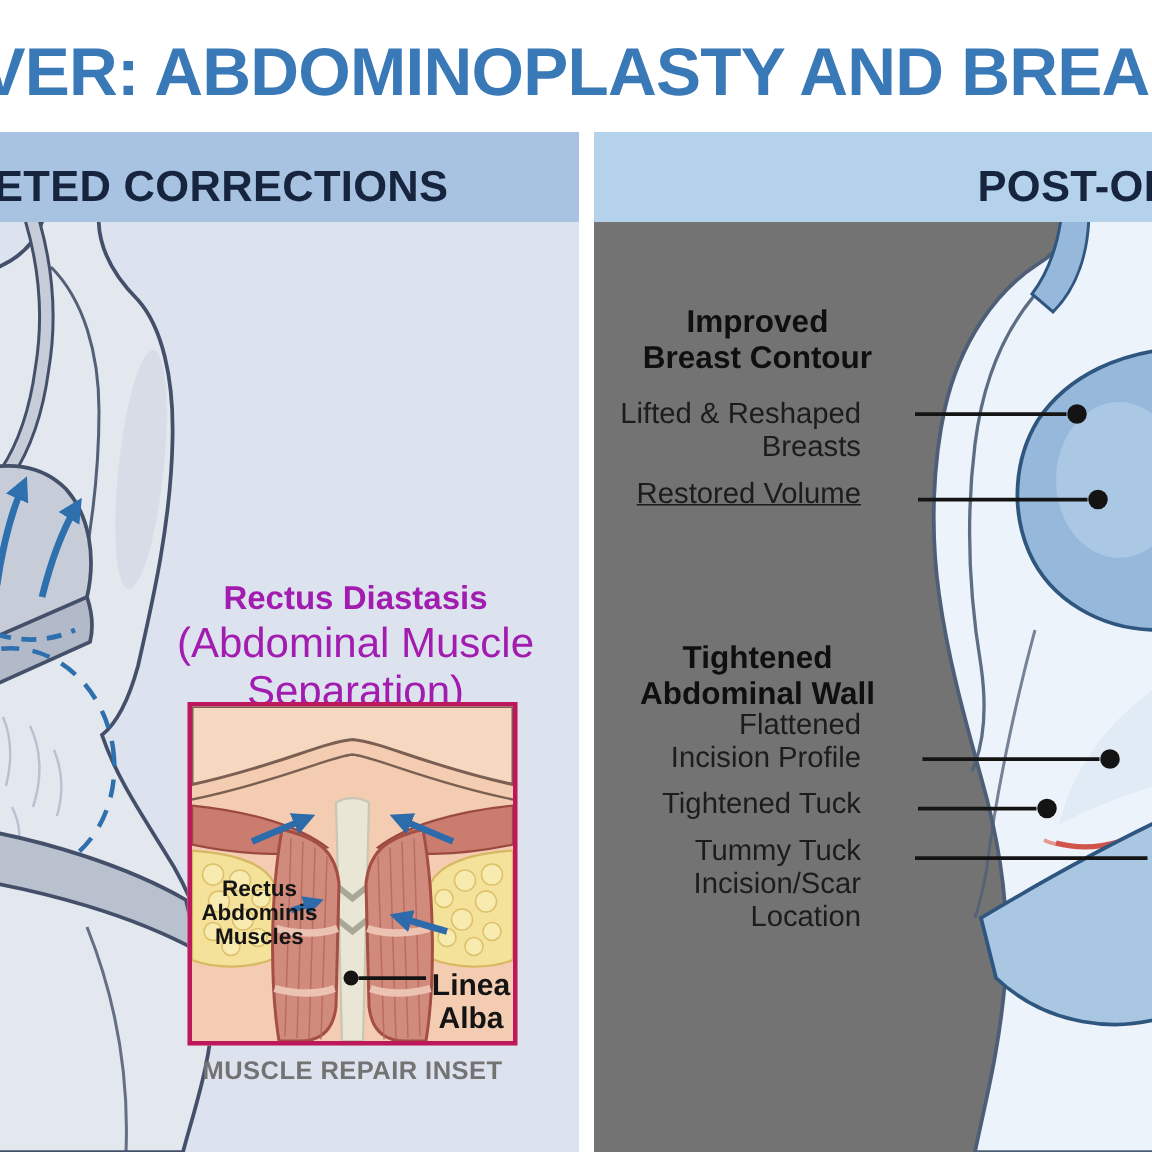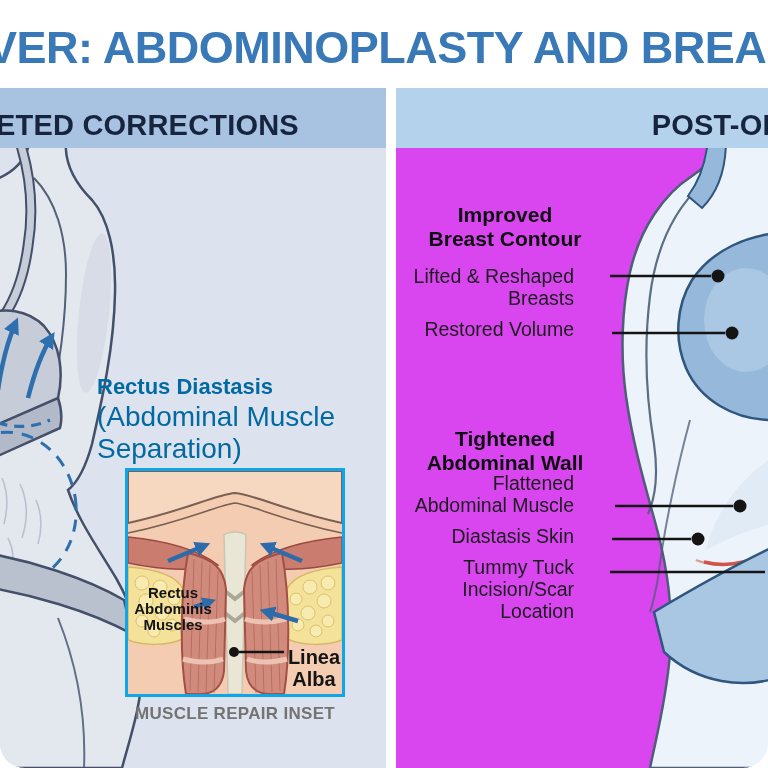--- a/index.html
+++ b/index.html
@@ -1,19 +1,18 @@
 <!DOCTYPE html>
 <html><head>
 <meta charset="utf-8">
 <style>
   html,body{margin:0;padding:0;background:#ffffff;}
   #stage{
     position:relative;width:768px;height:768px;overflow:hidden;background:#ffffff;
     font-family:"Liberation Sans","DejaVu Sans",sans-serif;
-    border-radius:25px;
   }
   .abs{position:absolute;}
   .preline{white-space:pre-line;}
 
   
   #title{
     top:22px;left:-13px;width:900px;height:58px;
     font-size:45px;font-weight:bold;letter-spacing:-0.5px;
     color:#3a79b7;white-space:nowrap;
   }
@@ -22,35 +21,35 @@
   .panel-header{top:88px;height:75px;display:flex;align-items:center;overflow:hidden;}
   #left-header{left:0;width:386px;background:#a8c3e2;}
   #right-header{left:396px;width:372px;background:#b5d2ec;justify-content:flex-end;}
   .panel-header .hdr-text{
     font-size:29px;font-weight:bold;color:#17243e;letter-spacing:0.2px;white-space:nowrap;
   }
   #left-header .hdr-text{margin-left:-4px;}
   #right-header .hdr-text{margin-right:-14px;}
 
   #left-body{top:148px;left:0;width:386px;height:620px;background:#dce3ef;}
-  #right-body{top:148px;left:396px;width:340px;height:620px;background:#d946ef;}
+  #right-body{top:148px;left:396px;width:340px;height:620px;background:#737373;}
 
   svg{display:block;}
 
   
   #diagnosis{
-    top:227px;left:237px;transform:translateX(-50%);
-    text-align:left;color:#0369a1;width:280px;
+    top:239px;left:237px;transform:translateX(-50%);
+    text-align:center;color:#a21caf;width:280px;
   }
   #diagnosis .dx-title{font-size:22px;font-weight:bold;line-height:1.1;}
   #diagnosis .dx-sub{font-size:28px;line-height:1.12;margin-top:2px;}
 
   #inset-box{
     top:320px;left:125px;width:220px;height:229px;
-    border:3px solid #0ea5e9;background:#f4ccb1;box-sizing:border-box;
+    border:3px solid #be185d;background:#f4ccb1;box-sizing:border-box;
   }
   #inset-box svg{position:absolute;top:0;left:0;}
   .inset-label{
     position:absolute;color:#141414;font-weight:bold;text-align:center;line-height:1.08;
   }
   #muscles-label{top:114px;left:45px;transform:translateX(-50%);font-size:15px;}
   #linea-label{top:176px;left:186px;transform:translateX(-50%);font-size:20px;}
   #inset-caption{
     top:556px;left:235px;transform:translateX(-50%);
     font-size:17px;font-weight:bold;color:#737373;letter-spacing:0.3px;white-space:nowrap;
@@ -60,21 +59,21 @@
   .rp-heading{
     left:109px;transform:translateX(-50%);text-align:center;
     font-size:21px;font-weight:bold;color:#0f0f12;line-height:1.12;width:240px;
   }
   #breast-heading{top:55px;}
   #abdomen-heading{top:279px;}
   .rp-item{
     right:162px;text-align:right;font-size:19.5px;color:#1c1c1e;line-height:1.12;
   }
   #item-lifted{top:118px;}
-  #item-restored{top:171px;}
+  #item-restored{top:171px;text-decoration:underline;}
   #item-flattened{top:325px;}
   #item-skin{top:378px;}
   #item-tummy{top:409px;}
 </style>
 </head>
 <body>
 
 <div id="stage">
 
   <div id="title" class="abs">VER: ABDOMINOPLASTY AND BREA</div>
@@ -271,19 +270,19 @@
 
     <div id="breast-heading" class="abs rp-heading preline">Improved
 Breast Contour</div>
     <div id="item-lifted" class="abs rp-item preline">Lifted &amp; Reshaped
 Breasts</div>
     <div id="item-restored" class="abs rp-item preline">Restored Volume</div>
 
     <div id="abdomen-heading" class="abs rp-heading preline">Tightened
 Abdominal Wall</div>
     <div id="item-flattened" class="abs rp-item preline">Flattened
-Abdominal Muscle</div>
-    <div id="item-skin" class="abs rp-item preline">Diastasis Skin</div>
+Incision Profile</div>
+    <div id="item-skin" class="abs rp-item preline">Tightened Tuck</div>
     <div id="item-tummy" class="abs rp-item preline">Tummy Tuck
 Incision/Scar Location</div>
   </div>
 
 </div>
 
 </body></html>

